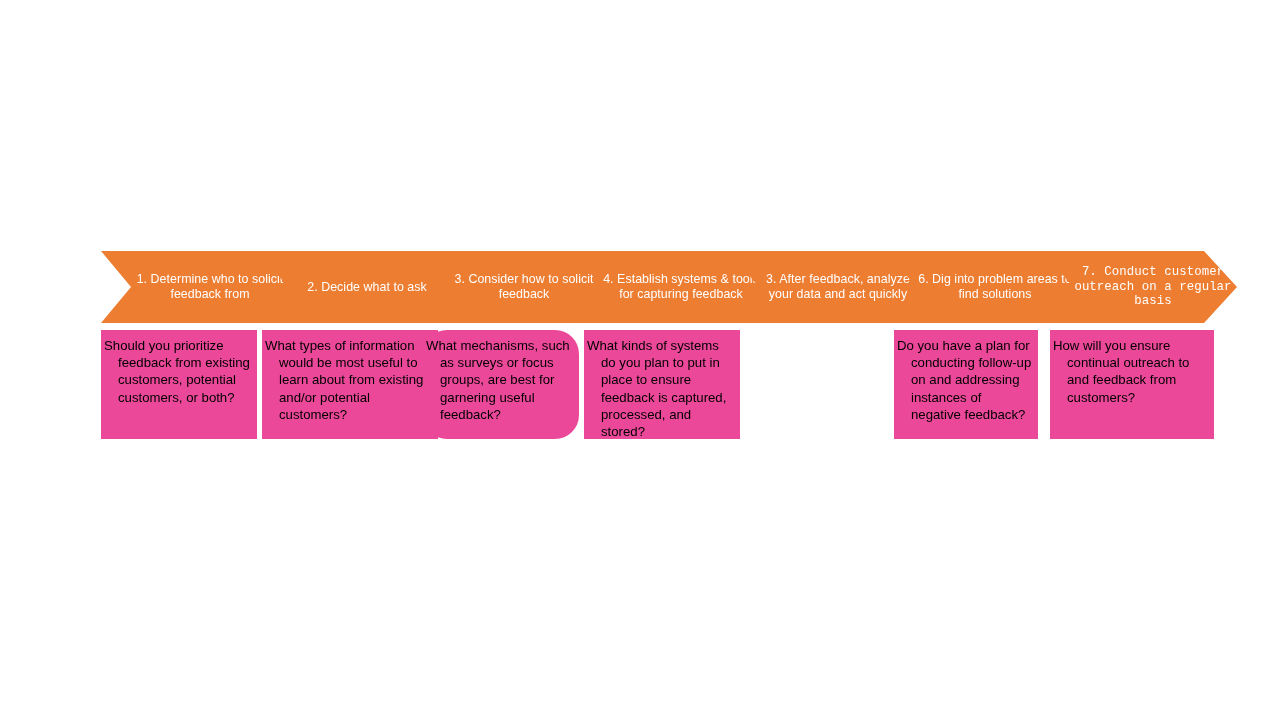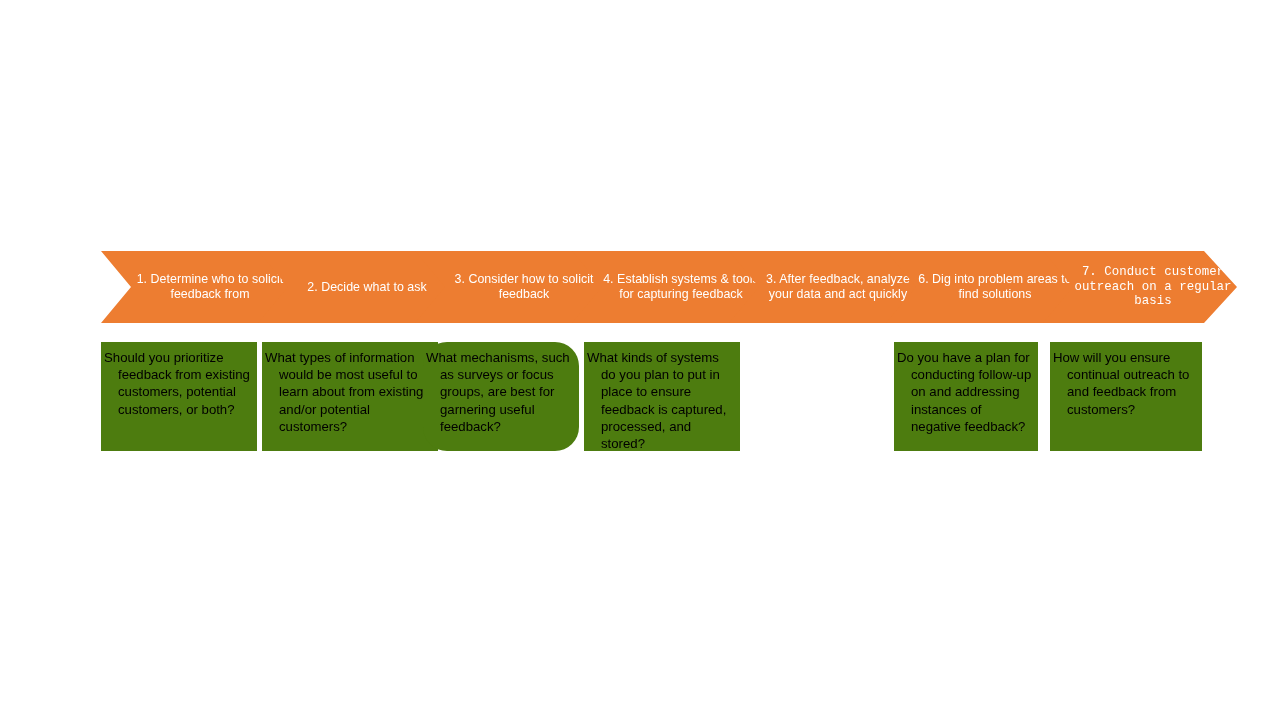--- a/index.html
+++ b/index.html
@@ -75,23 +75,23 @@
   .caption-row {
     position: absolute;
     left: 76px;
     top: 330px;
     width: 1136px;
     height: 109px;
   }
 
   .caption-box {
     position: absolute;
-    top: 12px;
+    top: 0;
     height: 109px;
-    background: #4d7c0f;
+    background: #ec4899;
     box-sizing: border-box;
     padding: 7px 5px 5px 3px;
     color: #000000;
     font-size: 13.2px;
     line-height: 17.2px;
   }
 
   .caption-box .caption-text {
     display: block;
     padding-left: 14px;
@@ -137,18 +137,18 @@
     </div>
     <div class="caption-box" style="left:322px;width:156px;border-radius:24px;">
       <span class="caption-text">What mechanisms, such as surveys or focus groups, are best for garnering useful feedback?</span>
     </div>
     <div class="caption-box" style="left:483px;width:156px;">
       <span class="caption-text">What kinds of systems do you plan to put in place to ensure feedback is captured, processed, and stored?</span>
     </div>
     <div class="caption-box" style="left:793px;width:144px;">
       <span class="caption-text">Do you have a plan for conducting follow-up on and addressing instances of negative feedback?</span>
     </div>
-    <div class="caption-box" style="left:949px;width:152px;">
+    <div class="caption-box" style="left:949px;width:164px;">
       <span class="caption-text">How will you ensure continual outreach to and feedback from customers?</span>
     </div>
   </div>
 
 </div>
 
 </body></html>

